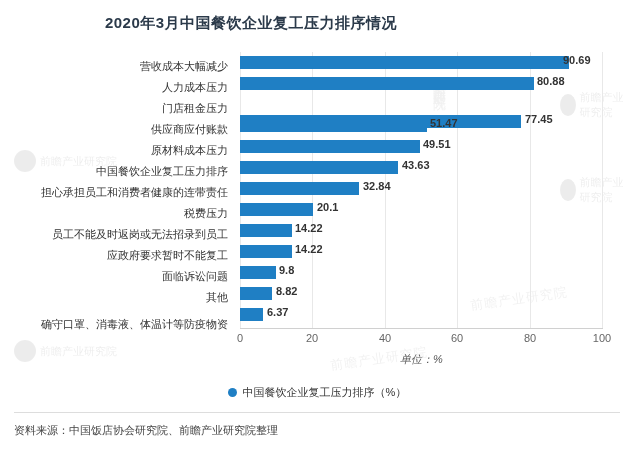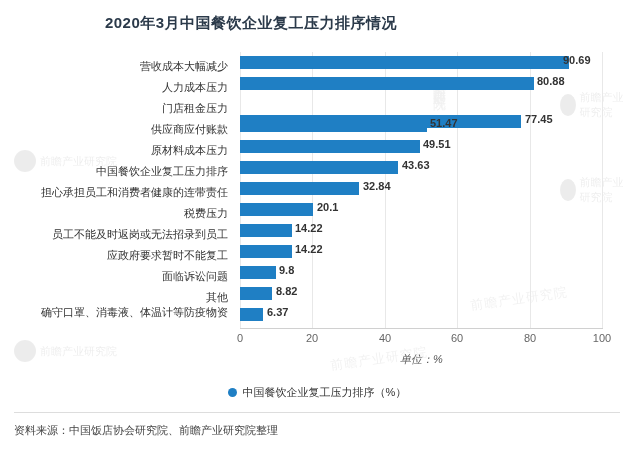--- a/index.html
+++ b/index.html
@@ -145,21 +145,21 @@
     <div class="y-label" style="top:49px;">门店租金压力</div>
     <div class="y-label" style="top:70px;">供应商应付账款</div>
     <div class="y-label" style="top:91px;">原材料成本压力</div>
     <div class="y-label" style="top:112px;">中国餐饮企业复工压力排序</div>
     <div class="y-label" style="top:133px;">担心承担员工和消费者健康的连带责任</div>
     <div class="y-label" style="top:154px;">税费压力</div>
     <div class="y-label" style="top:175px;">员工不能及时返岗或无法招录到员工</div>
     <div class="y-label" style="top:196px;">应政府要求暂时不能复工</div>
     <div class="y-label" style="top:217px;">面临诉讼问题</div>
     <div class="y-label" style="top:238px;">其他</div>
-    <div class="y-label" style="top:253px;">确守口罩、消毒液、体温计等防疫物资</div>
+    <div class="y-label" style="top:265px;">确守口罩、消毒液、体温计等防疫物资</div>
   </div>
 
   <div id="plot">
     <div class="row" style="top:0px;   width:363px;">
       <div class="bar" style="width:329.2px;"></div>
       <div class="bar-val" style="left:323px;">90.69</div>
     </div>
     <div class="row" style="top:21px;  width:363px;">
       <div class="bar" style="width:293.6px;"></div>
       <div class="bar-val" style="left:297px;">80.88</div>

